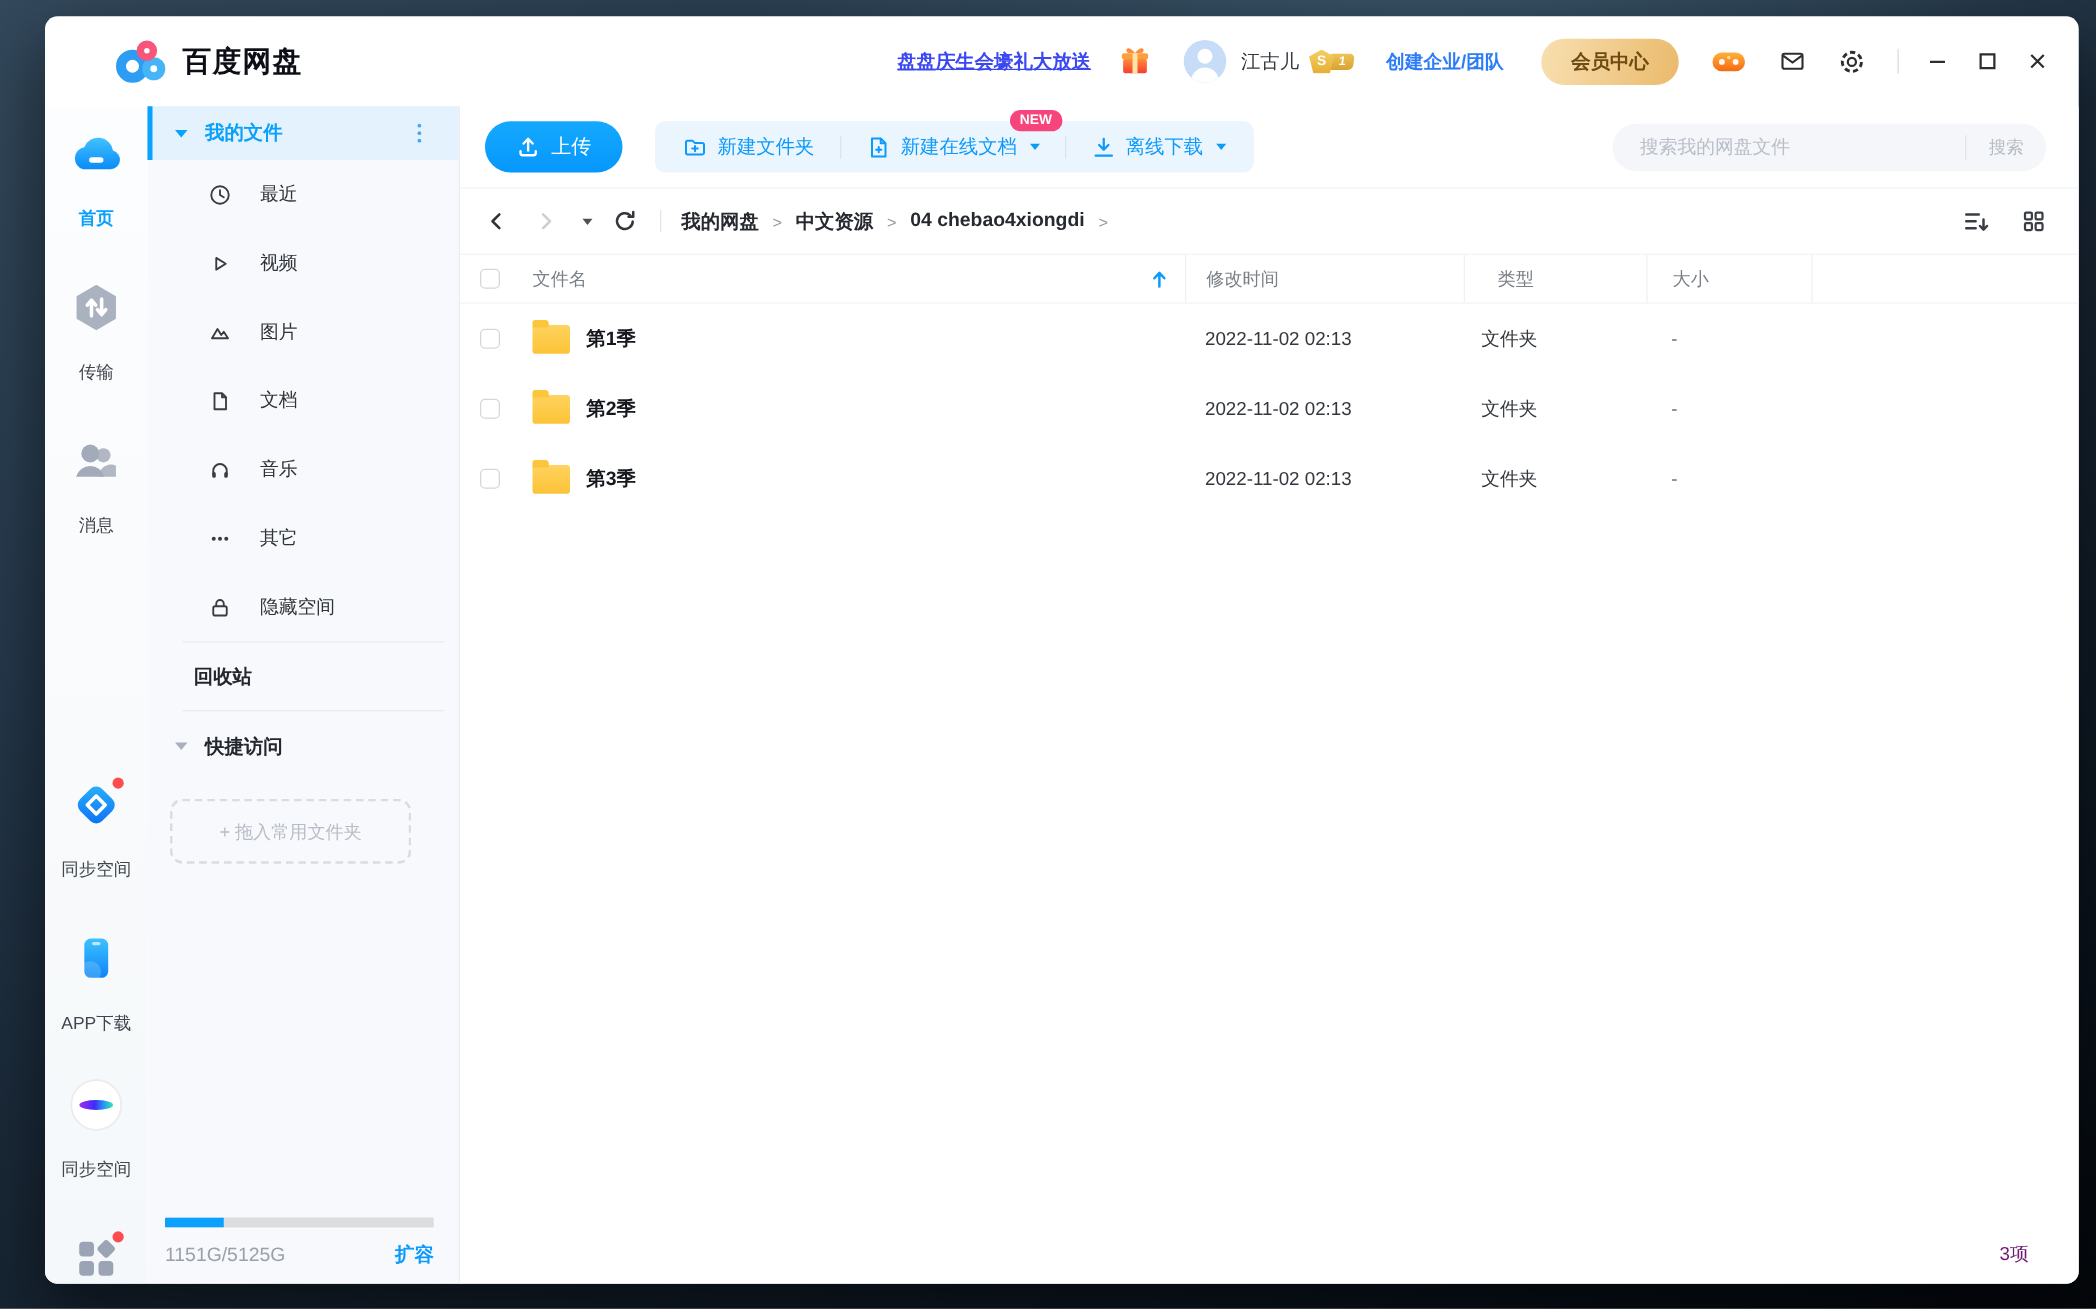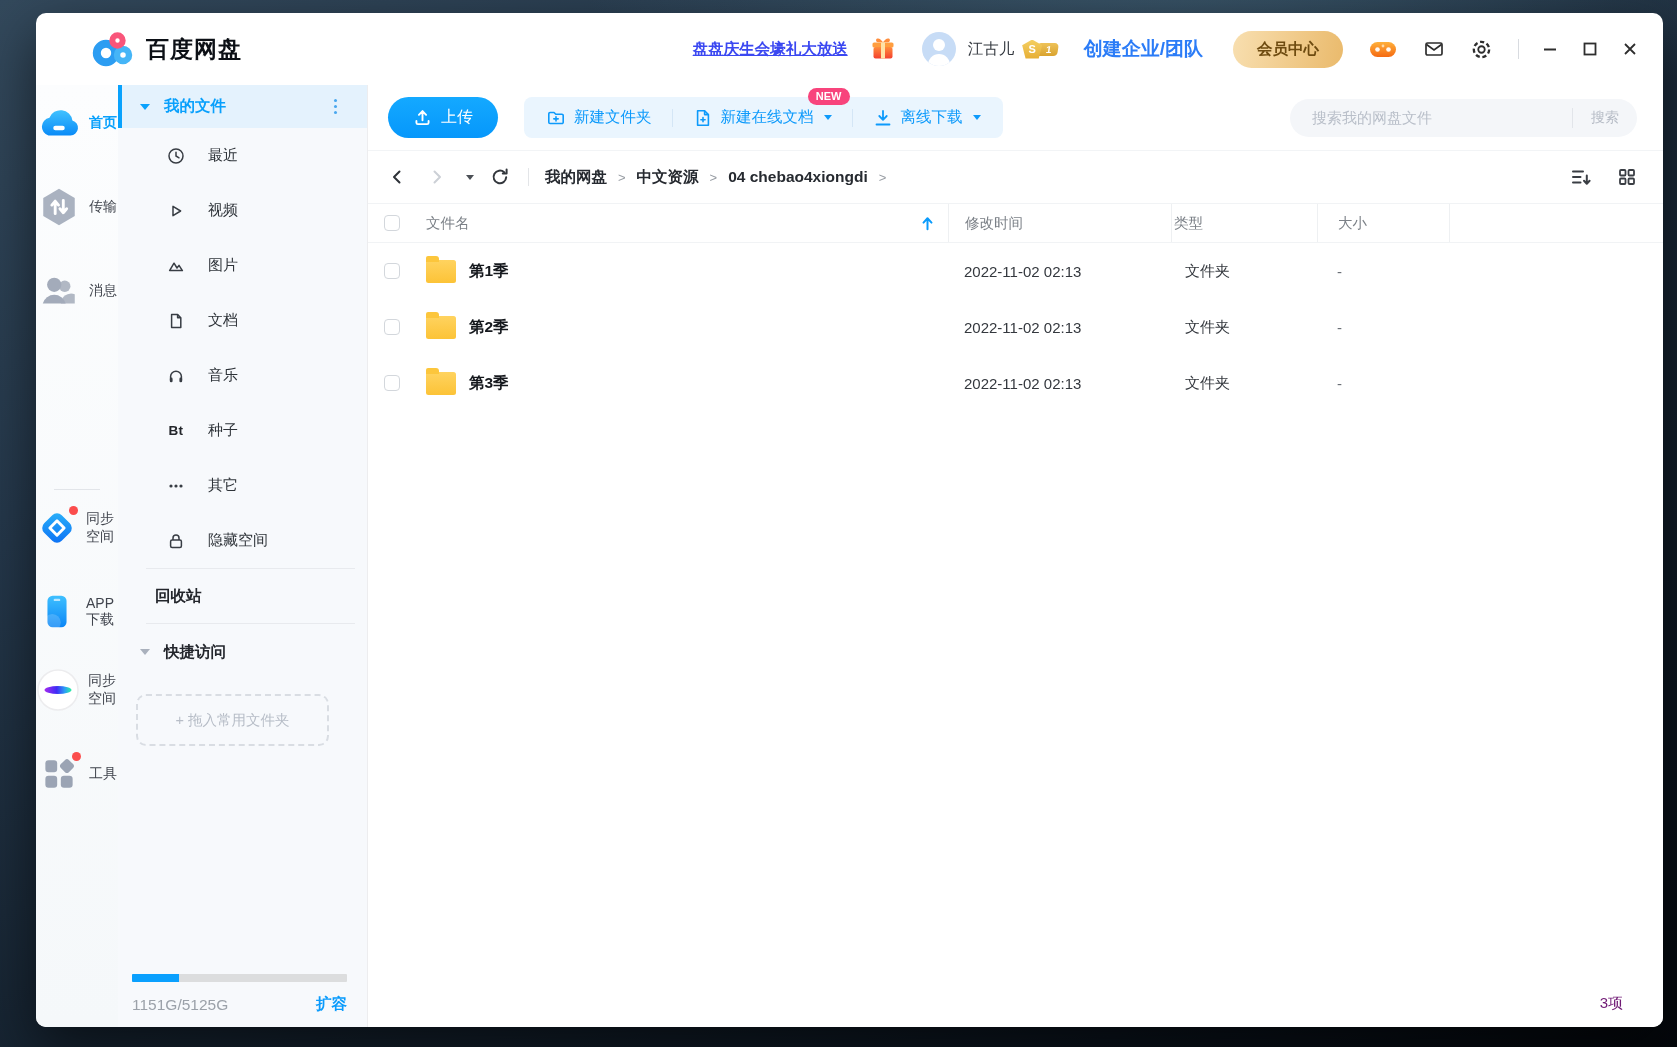--- a/index.html
+++ b/index.html
@@ -22,33 +22,33 @@
   .avatar{width:34px;height:34px;border-radius:50%;background:#c7dcf6;margin-left:26px;position:relative;overflow:hidden;cursor:pointer}
   .avatar::before{content:"";position:absolute;width:12px;height:12px;border-radius:50%;background:#fff;left:11px;top:7px}
   .avatar::after{content:"";position:absolute;width:22px;height:14px;border-radius:11px 11px 0 0;background:#fff;left:6px;top:22px}
   .uname{margin-left:12px;font-size:15.5px;color:#33383f}
   .vipbadge{margin-left:8px;display:flex;align-items:center;cursor:pointer}
   .vip-s{width:20px;height:19px;background:linear-gradient(180deg,#f4cf62,#e6ae34);
     clip-path:polygon(50% 0,100% 30%,83% 100%,17% 100%,0 30%);color:#fff;font-weight:bold;font-size:11px;
     display:flex;align-items:center;justify-content:center;position:relative;z-index:1}
   .vip-tag{height:13px;padding:0 6px 0 8px;margin-left:-4px;background:linear-gradient(180deg,#eec258,#d9a32f);
     border-radius:2px 4px 4px 2px;color:#fff;font-size:10px;font-weight:bold;display:flex;align-items:center;transform:skewX(-8deg)}
-  .create{margin-left:26px;color:#2b7cf7;font-size:19px;font-weight:bold;cursor:pointer}
+  .create{margin-left:26px;color:#2b7cf7;font-size:15px;font-weight:bold;cursor:pointer}
   .member{margin-left:30px;height:37px;padding:0 24px;border-radius:19px;
     background:linear-gradient(100deg,#f8dfb0 0%,#eaba6c 100%);color:#6e4b10;font-size:15.5px;font-weight:bold;
     display:flex;align-items:center;cursor:pointer}
   .tb-ic{margin-left:26px;display:flex;cursor:pointer}
   .tb-sep{width:1px;height:20px;background:#d8dbe0;margin-left:26px}
   .winbtn{margin-left:22px;display:flex;cursor:pointer}
   
   .appbody{flex:1;display:flex;min-height:0}
   
   .rail{width:82px;flex:0 0 auto;display:flex;flex-direction:column;align-items:center;
     background:linear-gradient(180deg,#fcfdfe,#f5f8fa)}
-  .rail-item{display:flex;flex-direction:row;align-items:center;gap:8px;cursor:pointer}
+  .rail-item{display:flex;flex-direction:column;align-items:center;gap:21px;cursor:pointer}
   .rail-ic{width:44px;height:44px;display:flex;align-items:center;justify-content:center;position:relative}
   .rail-label{font-size:14px;color:#41454e}
   .rail-item.active .rail-label{color:#0aa1fc;font-weight:bold}
   .ri-home{margin-top:16px}.ri-transfer{margin-top:40px}.ri-messages{margin-top:40px}
   .rail-divider{width:46px;height:1px;background:#e2e5e9;margin-top:176px}
   .ri-sync{margin-top:16px}.ri-app{margin-top:40px}.ri-album{margin-top:34px}.ri-tools{margin-top:40px}
   .reddot{position:absolute;top:0;right:0;width:9px;height:9px;border-radius:50%;background:#fb4d4d}
   
   .sidebar{width:250px;flex:0 0 auto;background:#f7f9fc;border-right:1px solid #ededef;position:relative;
     display:flex;flex-direction:column}
@@ -100,21 +100,21 @@
   .crumbs{display:flex;align-items:center;margin-left:16px}
   .crumb{font-size:15.5px;color:#262a30;font-weight:600;cursor:pointer}
   .crumb-sep{font-size:13px;color:#979ca3;margin:0 11px}
   .view-ics{margin-left:auto;display:flex;align-items:center;gap:24px}
   
   .thead,.frow{display:grid;grid-template-columns:42px 522px 223px 146px 132px 1fr;align-items:center;padding-left:16px}
   .thead{height:40px;flex:0 0 auto;border-top:1px solid #f1f3f5;border-bottom:1px solid #f1f3f5;color:#7b8087;font-size:14.5px}
   .cbx{width:16px;height:16px;border:1px solid #d3d7dc;border-radius:4px;background:#fff;cursor:pointer}
   .th-name{display:flex;align-items:center;justify-content:space-between;height:100%;padding-right:14px;cursor:pointer}
   .th-cell{height:100%;display:flex;align-items:center;border-left:1px solid #eef0f2;cursor:pointer}
-  .th-time{padding-left:16px}.th-type{padding-left:2px}.th-size{padding-left:20px}
+  .th-time{padding-left:16px}.th-type{padding-left:26px}.th-size{padding-left:20px}
   .frow{height:56px;flex:0 0 auto;cursor:pointer}
   .name-cell{display:flex;align-items:center;gap:13px}
   .folder{width:30px;height:23px;background:linear-gradient(180deg,#ffd35f,#fcc337);border-radius:2.5px;position:relative}
   .folder::before{content:"";position:absolute;top:-4px;left:0;width:13px;height:6px;background:#fcc63c;border-radius:2px 3px 0 0}
   .fname{font-size:15.5px;font-weight:bold;color:#15181d}
   .cell{font-size:15px;color:#34383e}
   .c-time{padding-left:16px}.c-type{padding-left:14px}.c-size{padding-left:20px;color:#6a6f76}
   .count{position:absolute;right:40px;bottom:14px;font-size:15px;color:#701a75}
 </style>
 </head>
@@ -359,24 +359,20 @@
         <span class="cat-ic">
           <svg width="18" height="18" viewBox="0 0 18 18" fill="none" stroke="#383d44" stroke-width="1.5" stroke-linecap="round">
             <path d="M3.6 12.6 V9.6 A5.4 5.4 0 0 1 14.4 9.6 V12.6"></path>
             <rect x="2.8" y="10.6" width="2.8" height="4.6" rx="1.3" fill="#383d44" stroke="none"></rect>
             <rect x="12.4" y="10.6" width="2.8" height="4.6" rx="1.3" fill="#383d44" stroke="none"></rect>
             </svg>
         </span>
         <span class="cat-lb">音乐</span>
       </div>
       <div class="cat">
-        <span class="cat-ic bt-text">Bt</span>
-        <span class="cat-lb">种子</span>
-      </div>
-      <div class="cat">
         <span class="cat-ic">
           <svg width="18" height="18" viewBox="0 0 18 18">
               <g fill="#383d44">
             <circle cx="4" cy="9" r="1.6"></circle>
                 <circle cx="9" cy="9" r="1.6"></circle>
                 <circle cx="14" cy="9" r="1.6"></circle>
               </g>
             </svg>
         </span>
         <span class="cat-lb">其它</span>

